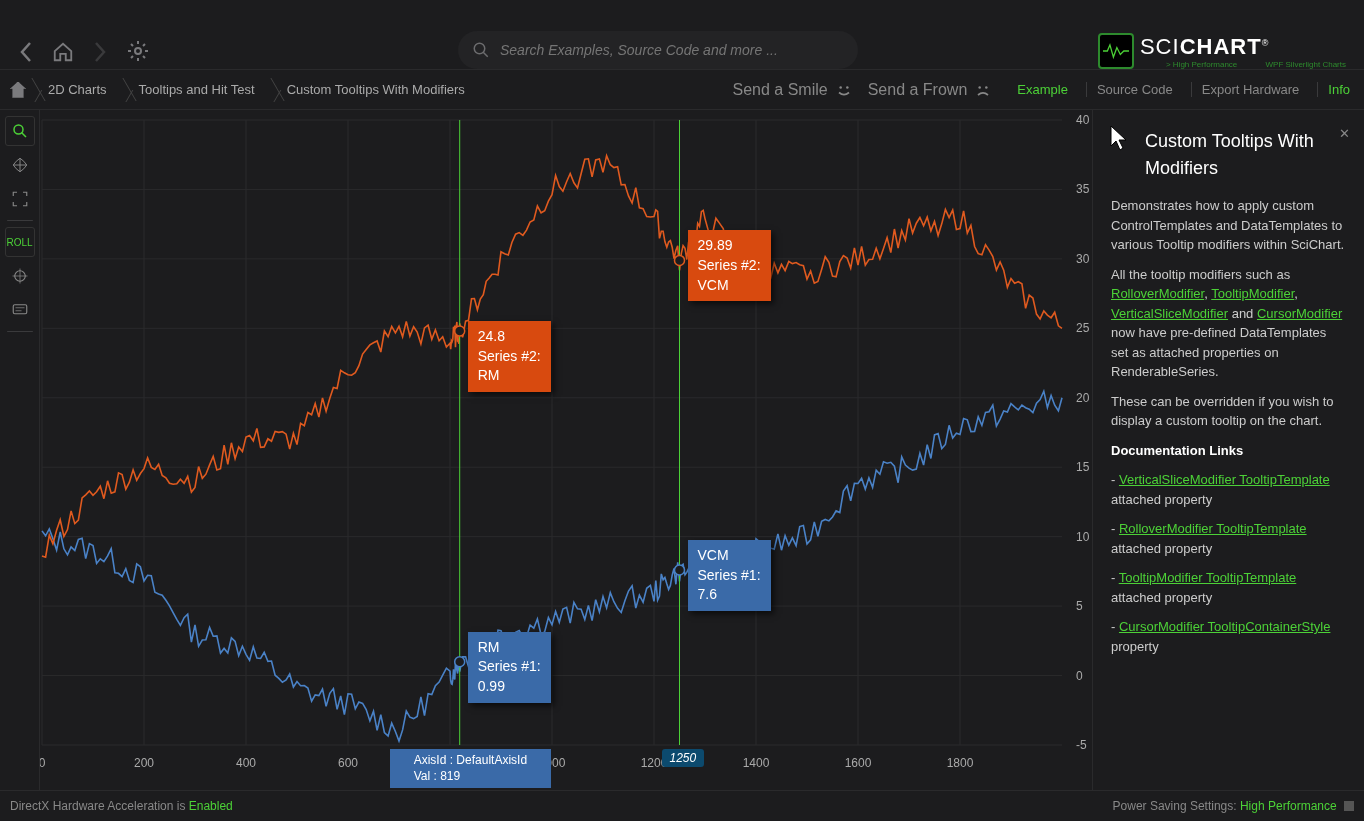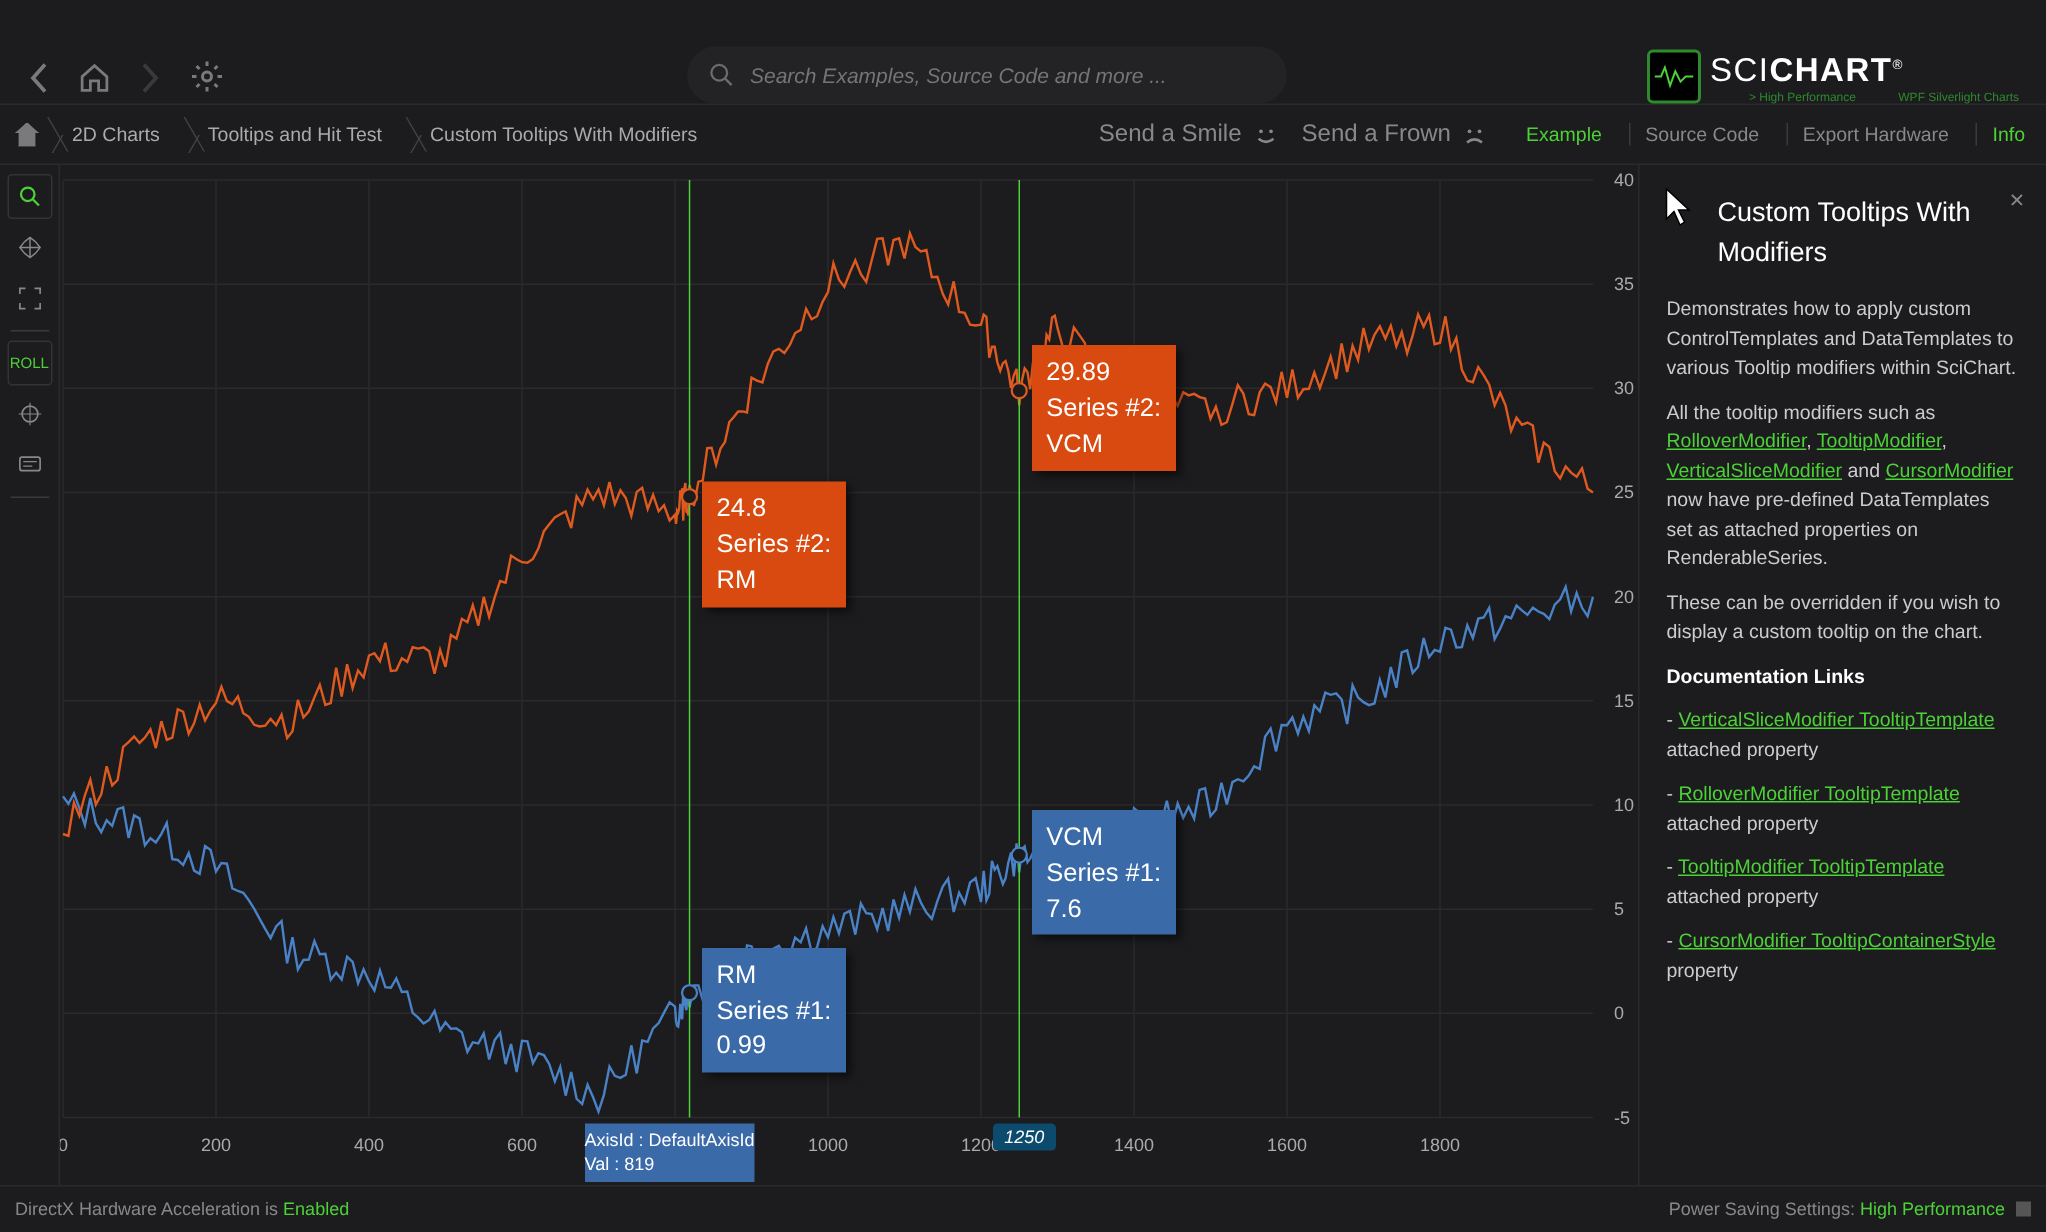--- a/index.html
+++ b/index.html
@@ -82,28 +82,28 @@
 
   .chart-area{flex:1;position:relative;background:#1c1c1e;}
   svg.chart{position:absolute;left:0;top:0;}
   .chart-grid line{stroke:#2a2a2c;stroke-width:1;}
   .series1{stroke:#4a82c7;stroke-width:1.6;fill:none;}
   .series2{stroke:#e05a1f;stroke-width:1.6;fill:none;}
   .vline1{stroke:#4cd137;stroke-width:1;}
   .vline2{stroke:#4cd137;stroke-width:1;}
   .marker-pt{stroke-width:1.5;}
   .tooltip{
-    position:absolute;padding:6px 10px;color:#fff;font-size:17px;
+    position:absolute;padding:6px 10px;color:#fff;font-size:14px;
     box-shadow:3px 3px 6px rgba(0,0,0,.6);line-height:1.4;
   }
   .tt-orange{background:#d84a0f;}
   .tt-blue{background:#3a6aa8;}
   .axis-tip{
     position:absolute;background:#3a6aa8;color:#fff;font-size:12px;
-    padding:4px 0;line-height:1.3;white-space:nowrap;
+    padding:4px 24px;line-height:1.3;white-space:nowrap;
   }
   .x-badge{
     position:absolute;background:#0c4a6e;color:#fff;font-size:12px;
     padding:2px 8px;border-radius:3px;font-style:italic;
   }
 
   .info-panel{
     width:272px;background:#1c1c1e;border-left:1px solid #2a2a2c;
     padding:18px;color:#ccc;font-size:13px;line-height:1.5;
     position:relative;

